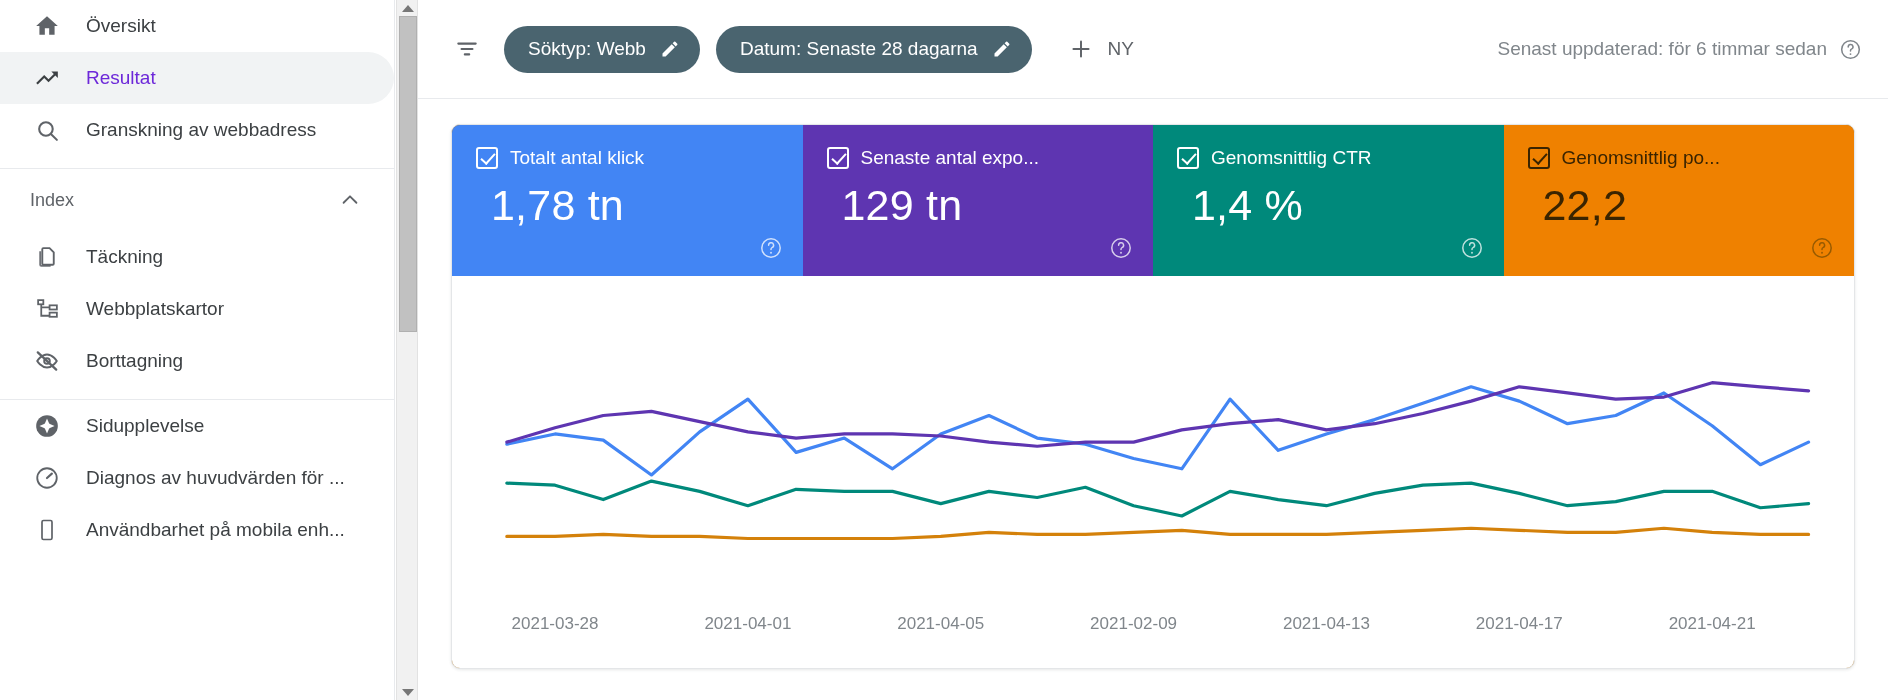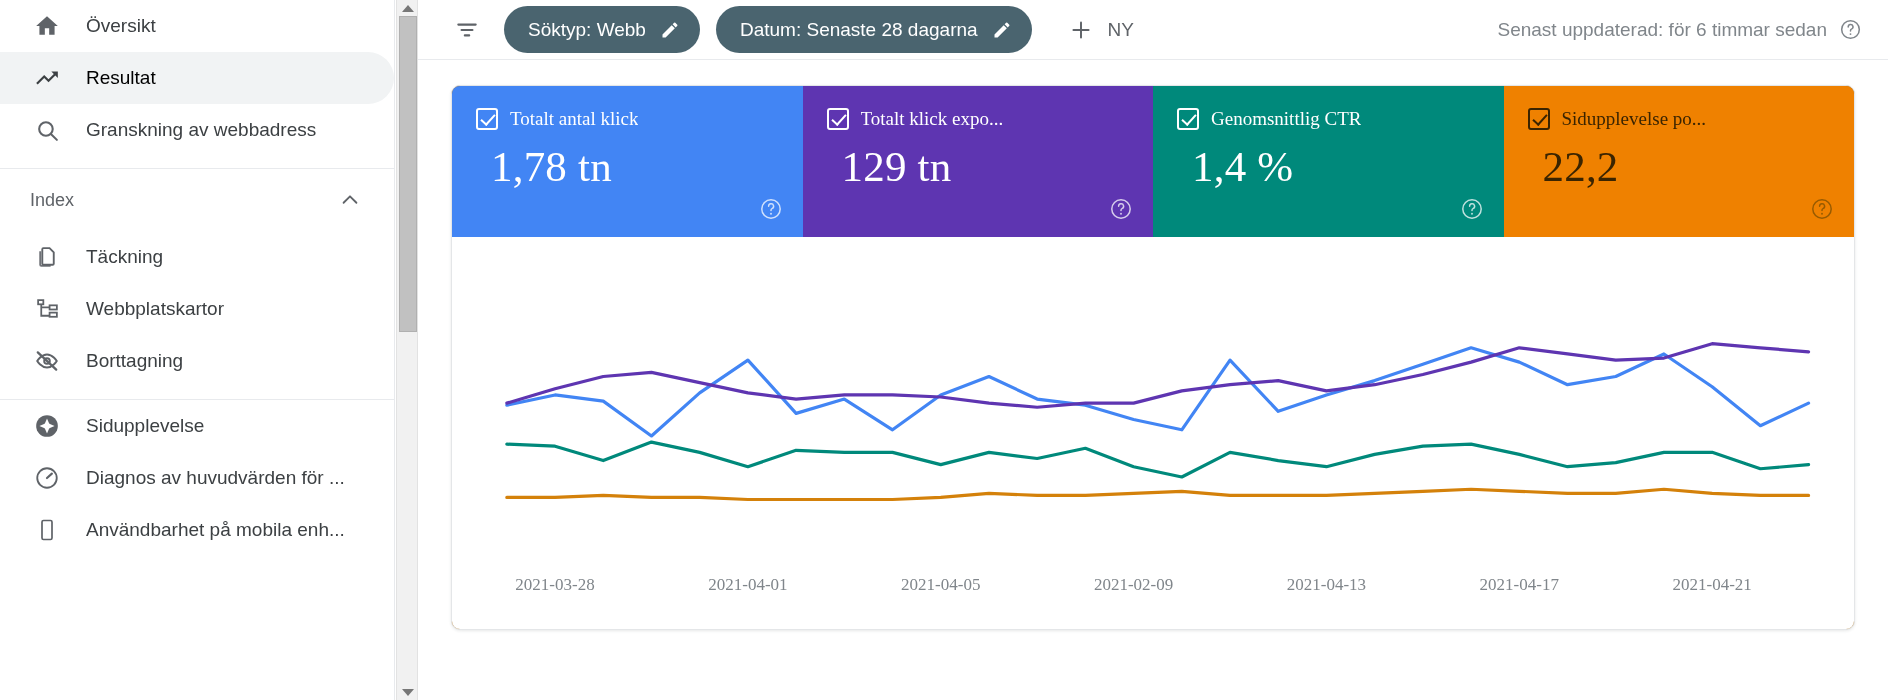--- a/index.html
+++ b/index.html
@@ -30,21 +30,21 @@
   .nav-icon {
     width: 34px; height: 34px; flex: 0 0 34px;
     display: flex; align-items: center; justify-content: center;
     margin-right: 22px;
   }
   .nav-icon svg { display: block; }
   .nav-label {
     font-size: 19px; color: #3c4043;
     white-space: nowrap; overflow: hidden;
   }
-  .nav-item.active .nav-label { color: #000000; }
+  .nav-item.active .nav-label { color: #6d28d9; }
   .nav-divider { height: 1px; background: #e8eaed; margin: 12px 0 0 0; }
 
   .section-head {
     display: flex; align-items: center;
     height: 62px; padding: 0 30px 0 30px;
   }
   .section-title {
     font-size: 18px; color: #5f6368; flex: 1;
   }
   .chev { width: 28px; height: 28px; display: flex; align-items: center; justify-content: center; }
@@ -81,21 +81,21 @@
   }
 
   
   .main {
     flex: 1; height: 700px; position: relative;
     background: #ffffff; overflow: hidden;
     margin-left: 23px;
   }
 
   .toolbar {
-    height: 60px; display: flex; align-items: center;
+    height: 99px; display: flex; align-items: center;
     padding: 0 26px 0 26px;
     border-bottom: 1px solid #e8eaed;
     background: #ffffff;
   }
   .filter-icon-btn {
     width: 46px; height: 46px; flex: 0 0 46px;
     display: flex; align-items: center; justify-content: center;
     margin-right: 14px; cursor: pointer; border-radius: 50%;
   }
   .chip {
@@ -122,21 +122,20 @@
 
   
   .content { padding: 25px 33px 0 33px; }
   .card {
     background: #a16207;
     border: 1px solid #e4e6e8;
     border-radius: 9px;
     box-shadow: 0 1px 3px rgba(60,64,67,0.12);
     overflow: hidden;
     height: 545px;
-    font-family: Liberation Serif, serif;
   }
 
   .metrics { display: flex; height: 151px; }
   .metric {
     flex: 1 1 0; position: relative;
     padding: 22px 24px 0 24px;
     cursor: pointer;
     overflow: hidden;
   }
   .metric-top { display: flex; align-items: center; }
@@ -369,21 +368,21 @@
                   <circle cx="12" cy="12" r="9.2"></circle>
                   <path d="M9.6 9.3a2.5 2.5 0 1 1 3.4 2.3c-.7.3-1 .9-1 1.6v.4" stroke-linecap="round"></path>
                   <circle cx="12" cy="16.8" r="0.95" fill="#ffffff" stroke="none"></circle>
                 </svg>
             </span>
           </div>
 
           <div class="metric" style="background:#5e35b1; color:#ffffff;">
             <div class="metric-top">
               <span class="checkbox"></span>
-              <span class="metric-name">Totalt klick expo...</span>
+              <span class="metric-name">Senaste antal expo...</span>
             </div>
             <div class="metric-value">129 tn</div>
             <span class="metric-help">
               <svg width="24" height="24" viewBox="0 0 24 24" fill="none" stroke="#ffffff" stroke-width="1.5">
                   <circle cx="12" cy="12" r="9.2"></circle>
                   <path d="M9.6 9.3a2.5 2.5 0 1 1 3.4 2.3c-.7.3-1 .9-1 1.6v.4" stroke-linecap="round"></path>
                   <circle cx="12" cy="16.8" r="0.95" fill="#ffffff" stroke="none"></circle>
                 </svg>
             </span>
           </div>
@@ -399,21 +398,21 @@
                   <circle cx="12" cy="12" r="9.2"></circle>
                   <path d="M9.6 9.3a2.5 2.5 0 1 1 3.4 2.3c-.7.3-1 .9-1 1.6v.4" stroke-linecap="round"></path>
                   <circle cx="12" cy="16.8" r="0.95" fill="#ffffff" stroke="none"></circle>
                 </svg>
             </span>
           </div>
 
           <div class="metric" style="background:#ef8100; color:#3a2400;">
             <div class="metric-top">
               <span class="checkbox"></span>
-              <span class="metric-name">Sidupplevelse po...</span>
+              <span class="metric-name">Genomsnittlig po...</span>
             </div>
             <div class="metric-value">22,2</div>
             <span class="metric-help">
               <svg width="24" height="24" viewBox="0 0 24 24" fill="none" stroke="#7a4e00" stroke-width="1.5">
                   <circle cx="12" cy="12" r="9.2"></circle>
                   <path d="M9.6 9.3a2.5 2.5 0 1 1 3.4 2.3c-.7.3-1 .9-1 1.6v.4" stroke-linecap="round"></path>
                   <circle cx="12" cy="16.8" r="0.95" fill="#7a4e00" stroke="none"></circle>
                 </svg>
             </span>
           </div>

